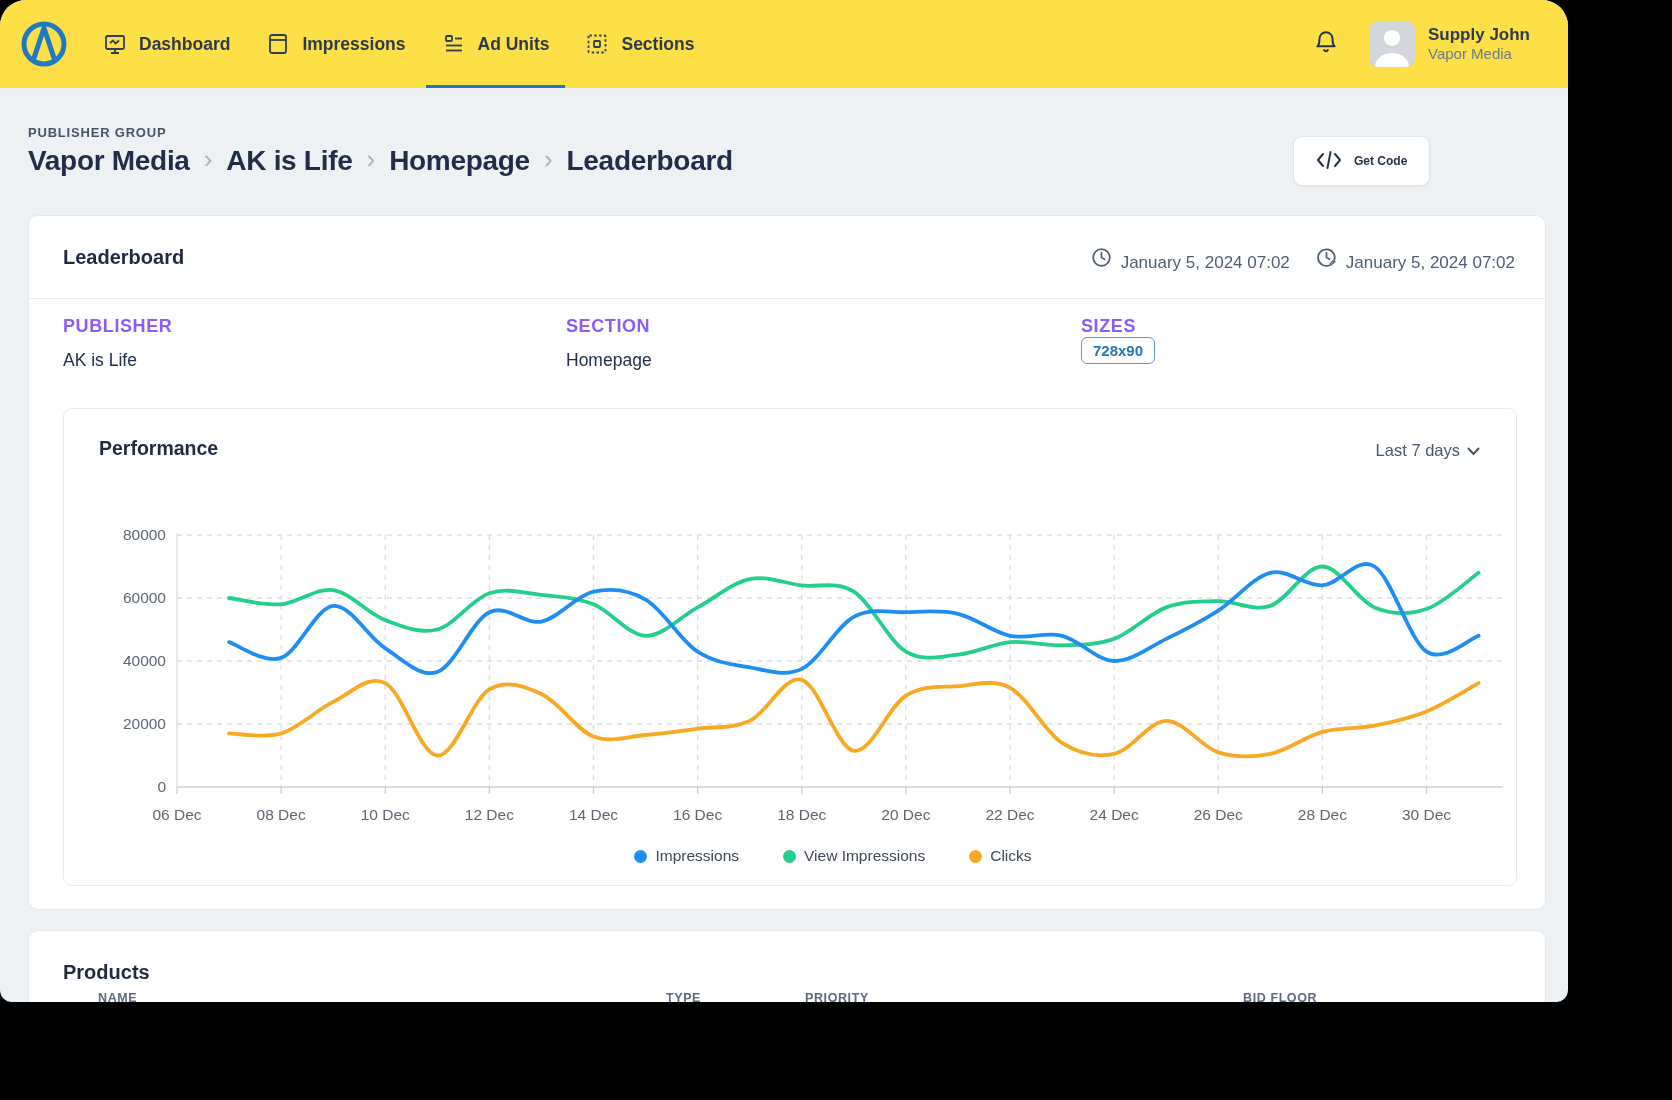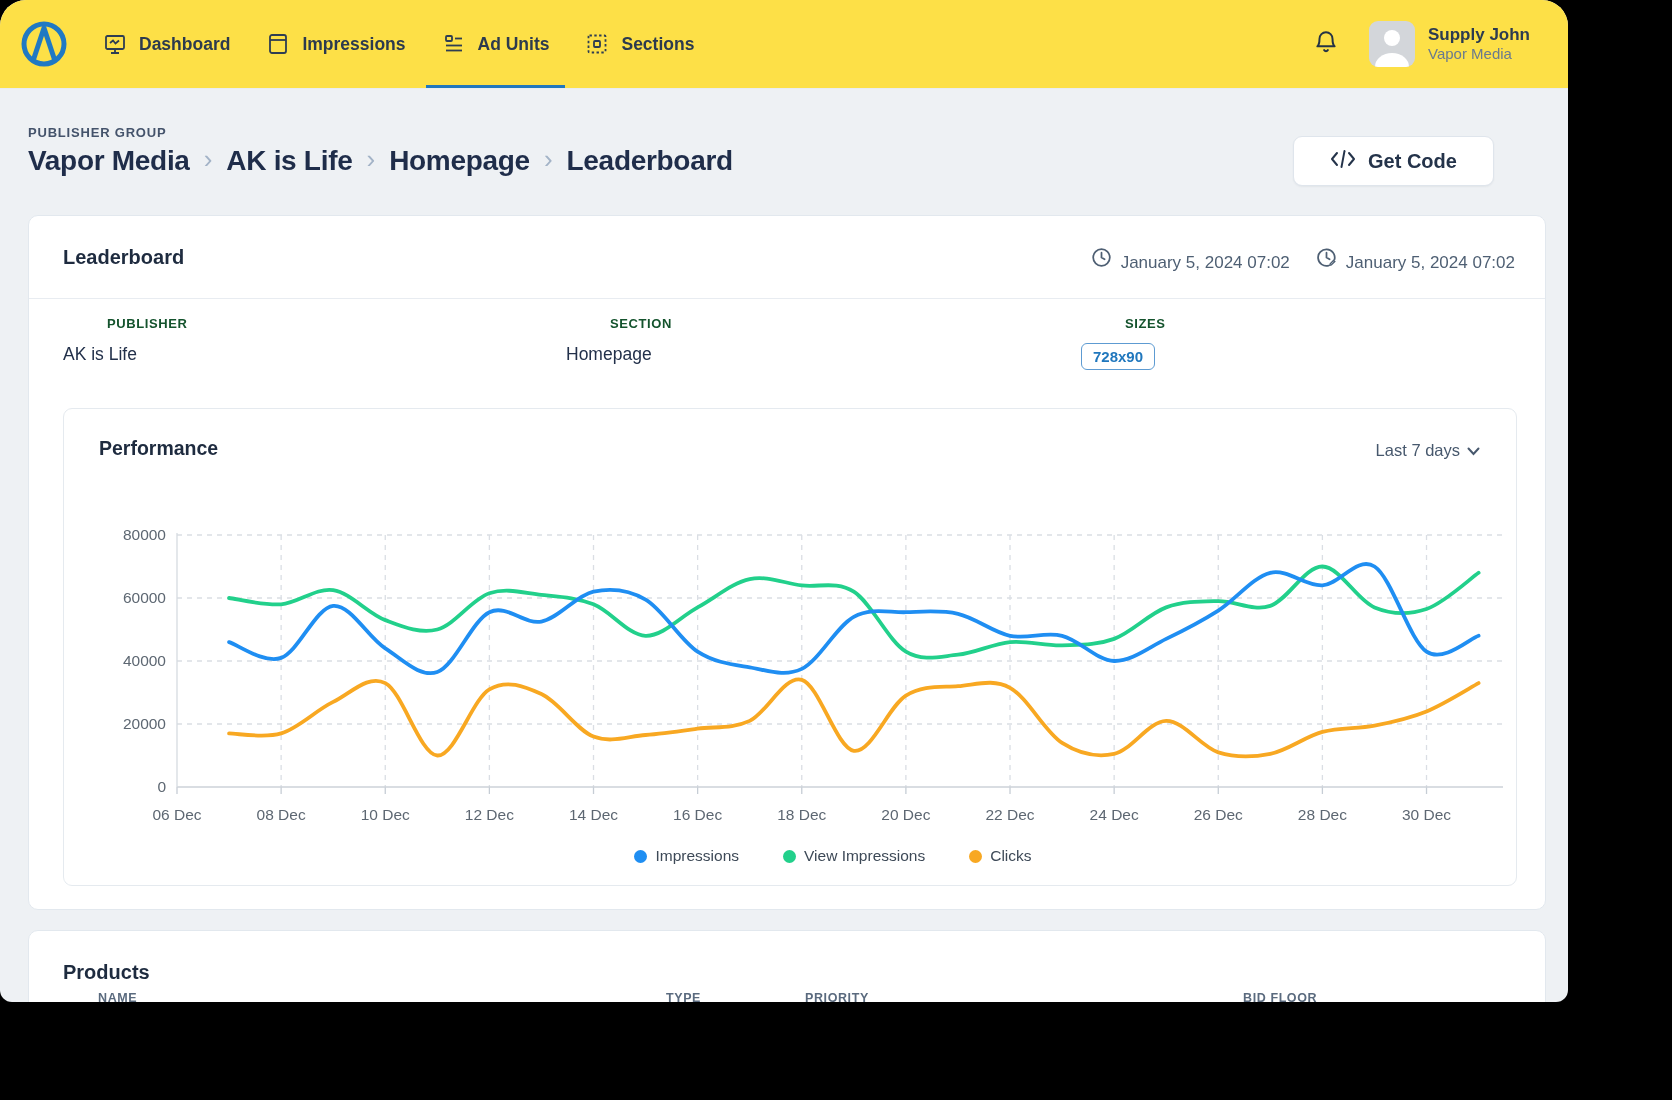--- a/index.html
+++ b/index.html
@@ -22,34 +22,34 @@
   .user-org{font-size:15px;color:#6a7a8e;}
 
   
   .page-head{position:relative;padding:0 28px;}
   .eyebrow{position:absolute;left:28px;top:36px;font-size:13px;font-weight:bold;letter-spacing:.8px;color:#44536b;}
   .breadcrumb{position:absolute;left:28px;top:56px;display:flex;align-items:center;gap:14px;}
   .crumb{font-size:28px;font-weight:bold;color:#1f2d4a;letter-spacing:-.3px;cursor:pointer;}
   .crumb.current{cursor:default;}
   .crumb-sep{font-size:26px;color:#a3b3c7;font-weight:normal;transform:translateY(-2px);}
   .head-actions{position:absolute;top:47px;left:1293px;display:flex;gap:19px;}
-  .btn{height:50px;background:#fff;border:1px solid #dfe5ec;border-radius:9px;display:flex;align-items:center;gap:12px;padding:0 36px;font-size:20px;font-weight:bold;color:#24334a;box-shadow:0 1px 2px rgba(30,45,70,.06);cursor:pointer;white-space:nowrap;}
+  .btn{height:50px;background:#fff;border:1px solid #dfe5ec;border-radius:9px;display:flex;align-items:center;gap:12px;padding:0 22px;font-size:12px;font-weight:bold;color:#24334a;box-shadow:0 1px 2px rgba(30,45,70,.06);cursor:pointer;white-space:nowrap;}
 
   
   .card{position:absolute;left:28px;width:1518px;background:#fff;border:1px solid #e2e8ee;border-radius:10px;box-sizing:border-box;}
   .card.main{top:215px;height:695px;}
   .card-title{position:absolute;left:34px;top:30px;font-size:20px;font-weight:bold;color:#1e2b3f;}
   .stamps{position:absolute;right:30px;top:31px;display:flex;gap:26px;align-items:center;}
   .stamp{display:flex;align-items:flex-end;gap:9px;font-size:17px;color:#4e5f73;}
   .divider{position:absolute;left:0;right:0;top:82px;height:1px;background:#e8ecf1;}
   .field{position:absolute;top:100px;}
-  .field .flabel{font-size:13px;font-weight:bold;letter-spacing:.6px;color:#14532d;margin-left:44px;}
+  .field .flabel{font-size:18px;font-weight:bold;letter-spacing:.6px;color:#8b5cf6;}
   .field .fvalue{margin-top:13px;font-size:17.5px;color:#22304a;}
   .f-publisher{left:34px;} .f-section{left:537px;} .f-sizes{left:1052px;}
-  .size-badge{display:inline-block;margin-top:12px;padding:4px 11px;border:1.5px solid #5d9bd2;border-radius:6px;color:#2077bd;font-size:15px;font-weight:bold;}
+  .size-badge{display:inline-block;margin-top:0;padding:4px 11px;border:1.5px solid #5d9bd2;border-radius:6px;color:#2077bd;font-size:15px;font-weight:bold;}
 
   
   .panel{position:absolute;left:34px;top:192px;width:1454px;height:478px;border:1px solid #e5eaef;border-radius:9px;box-sizing:border-box;}
   .panel-title{position:absolute;left:35px;top:28px;font-size:19.5px;font-weight:bold;color:#1e2b3f;}
   .range-select{position:absolute;right:36px;top:32px;display:flex;align-items:flex-end;gap:7px;font-size:16.5px;color:#47586d;cursor:pointer;}
   #perf-chart{position:absolute;left:0;top:0;}
   .legend{position:absolute;left:113px;width:1312px;top:438px;display:flex;justify-content:center;gap:44px;}
   .legend-item{display:flex;align-items:center;gap:8px;font-size:15.5px;color:#3d4957;cursor:pointer;}
   .legend-dot{width:13px;height:13px;border-radius:50%;}
 

